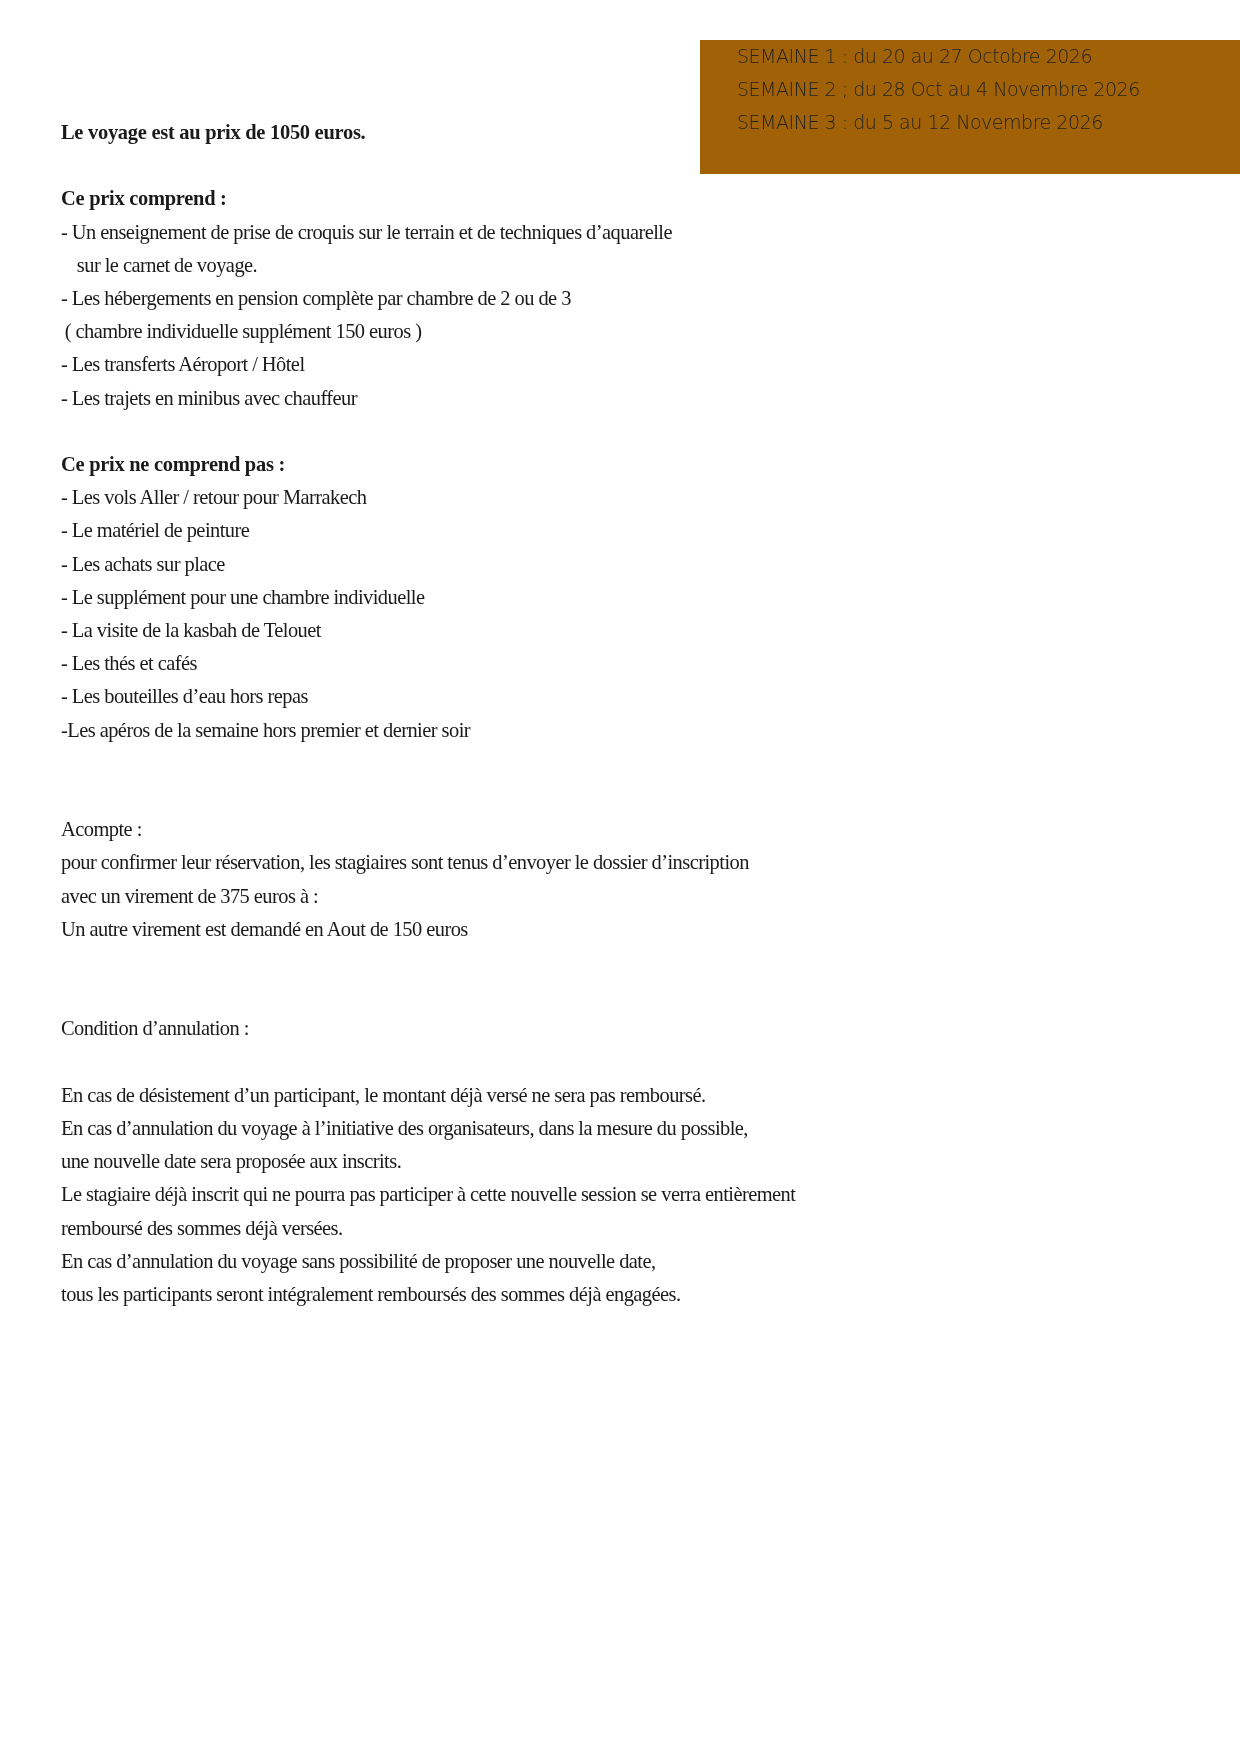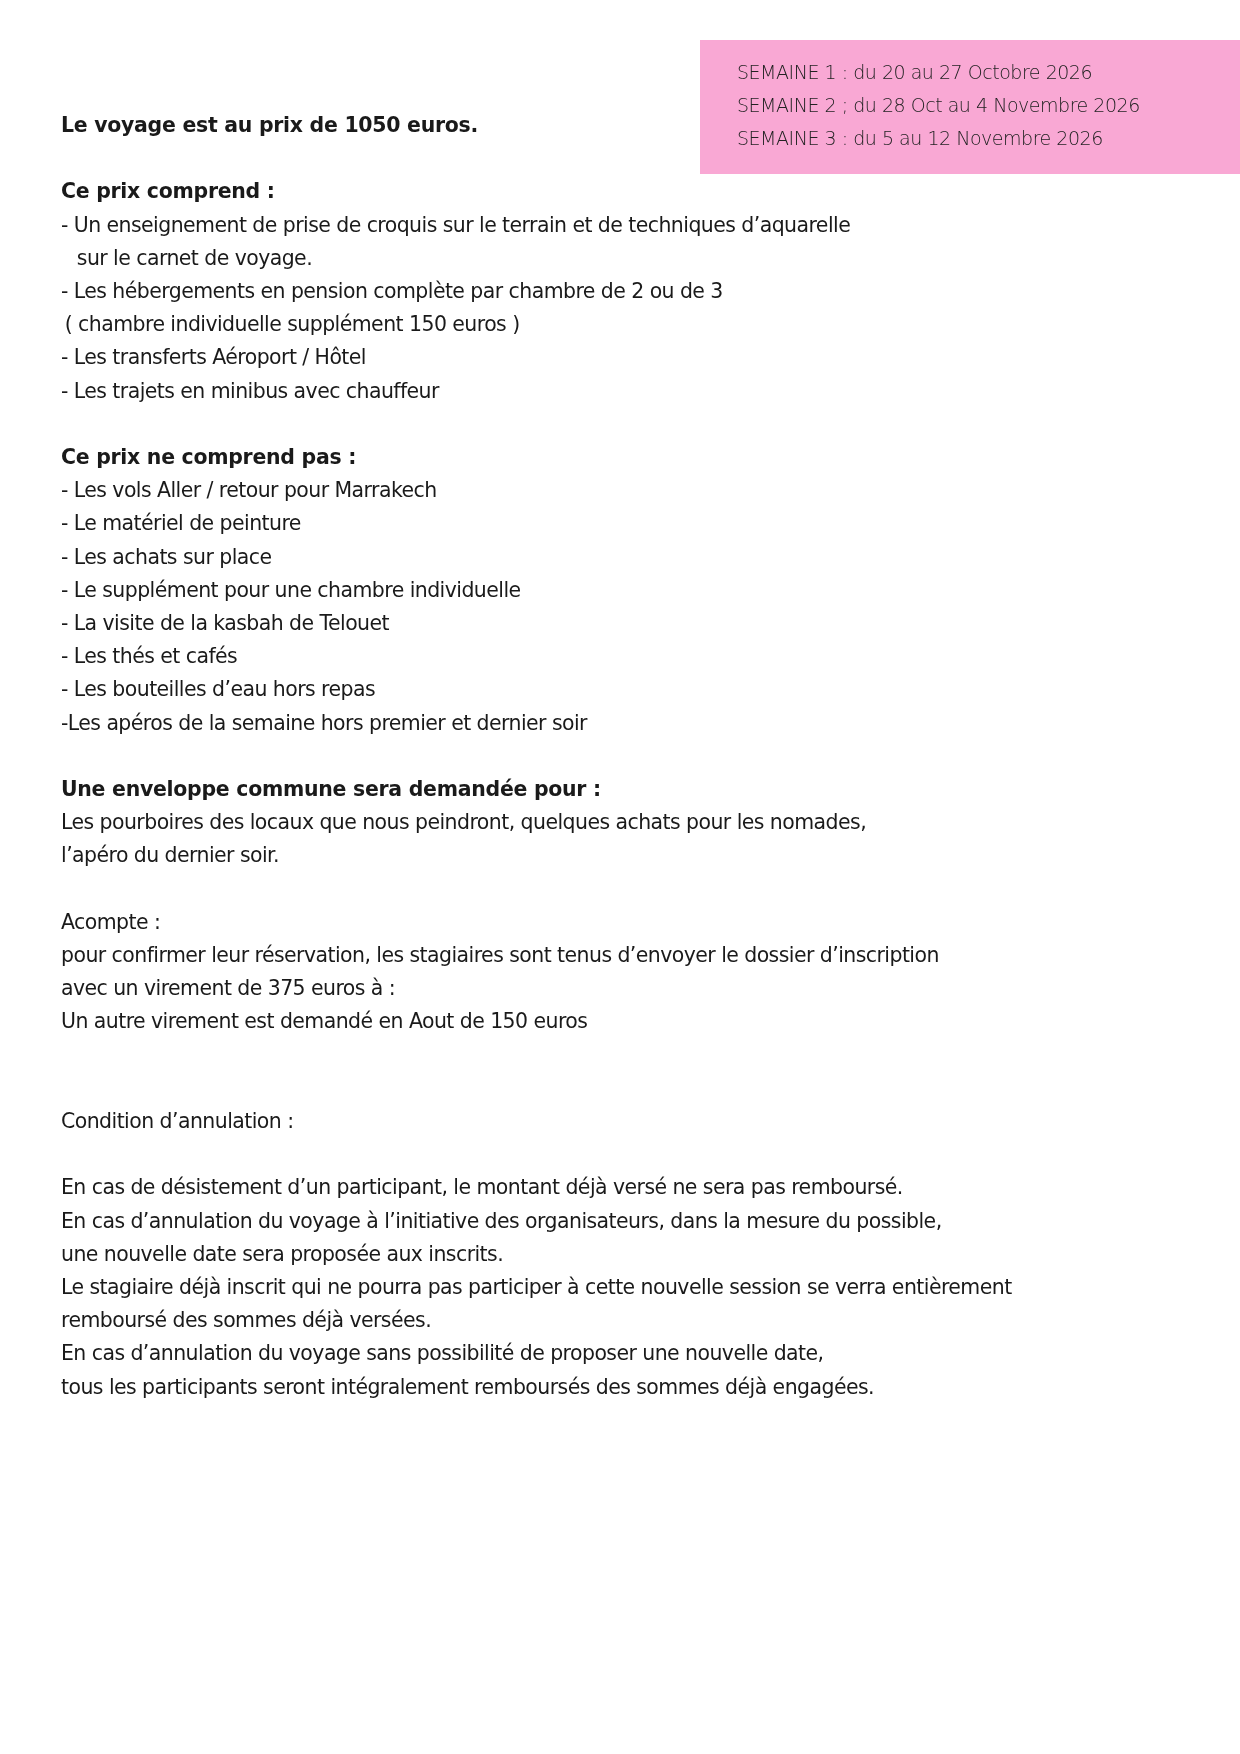--- a/index.html
+++ b/index.html
@@ -14,39 +14,40 @@
       overflow: hidden;
       font-family: "DejaVu Sans", "Liberation Sans", sans-serif;
       color: #1a1a1a;
     }
     .dates-box {
       position: absolute;
       left: 700px;
       top: 40px;
       width: 540px;
       height: 134px;
-      background: #f9a8d4;
+      background: #a16207;
       box-sizing: border-box;
-      padding: 16px 0 0 37px;
+      padding: 0 0 0 37px;
     }
     .dates-box .line {
       font-size: 20px;
       line-height: 33px;
       letter-spacing: -0.5px;
       color: #222;
       font-weight: 300;
       white-space: nowrap;
       transform: scaleX(0.95);
       transform-origin: left center;
     }
     .content {
       position: absolute;
       left: 61px;
-      top: 108px;
+      top: 115px;
       width: 1170px;
+      font-family: Liberation Serif, serif;
     }
     .line {
       font-size: 22px;
       line-height: 33.2px;
       white-space: nowrap;
       transform-origin: left center;
     }
     .content .line {
       letter-spacing: -0.6px;
       transform: scaleX(0.93);
@@ -92,25 +93,20 @@
     <div class="line">- Le matériel de peinture</div>
     <div class="line">- Les achats sur place</div>
     <div class="line">- Le supplément pour une chambre individuelle</div>
     <div class="line">- La visite de la kasbah de Telouet</div>
     <div class="line">- Les thés et cafés</div>
     <div class="line">- Les bouteilles d’eau hors repas</div>
     <div class="line">-Les apéros de la semaine hors premier et dernier soir</div>
   </section>
   <div class="gap"></div>
 
-  <section>
-    <div class="line bold">Une enveloppe commune sera demandée pour :</div>
-    <div class="line">Les pourboires des locaux que nous peindront, quelques achats pour les nomades,</div>
-    <div class="line">l’apéro du dernier soir.</div>
-  </section>
   <div class="gap"></div>
 
   <section>
     <div class="line">Acompte :</div>
     <div class="line">pour confirmer leur réservation, les stagiaires sont tenus d’envoyer le dossier d’inscription</div>
     <div class="line">avec un virement de 375 euros à  :</div>
     <div class="line">Un autre virement est demandé en Aout de 150 euros</div>
   </section>
   <div class="gap"></div>
 

